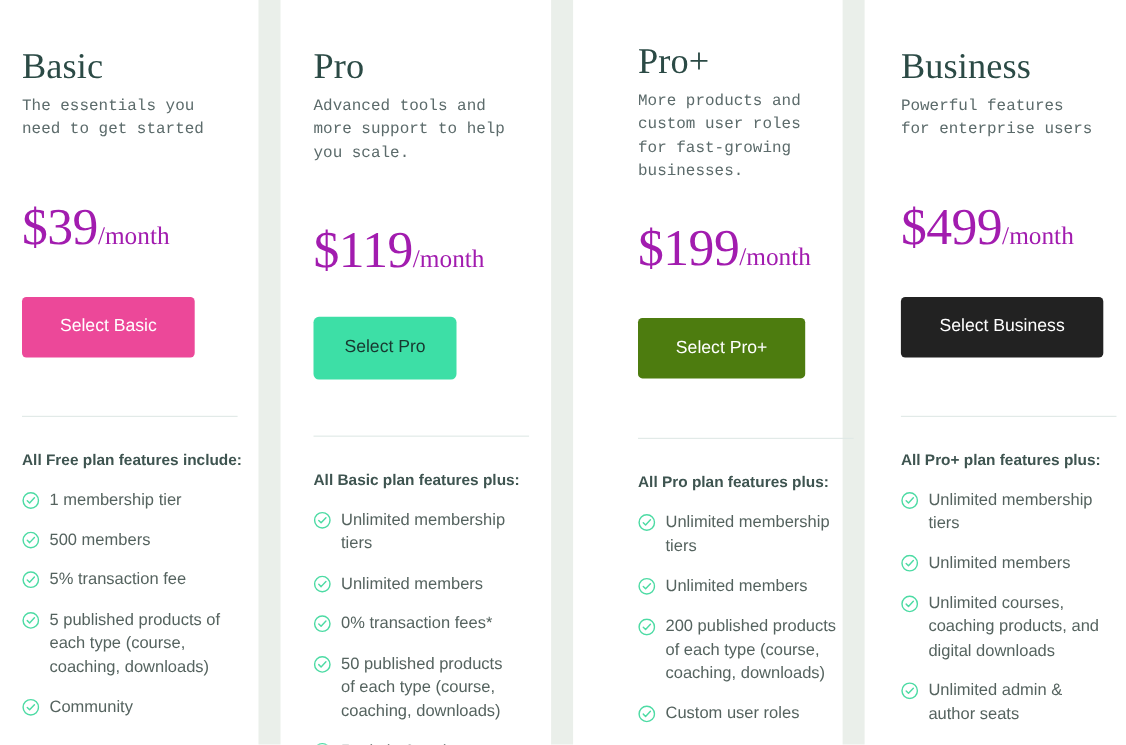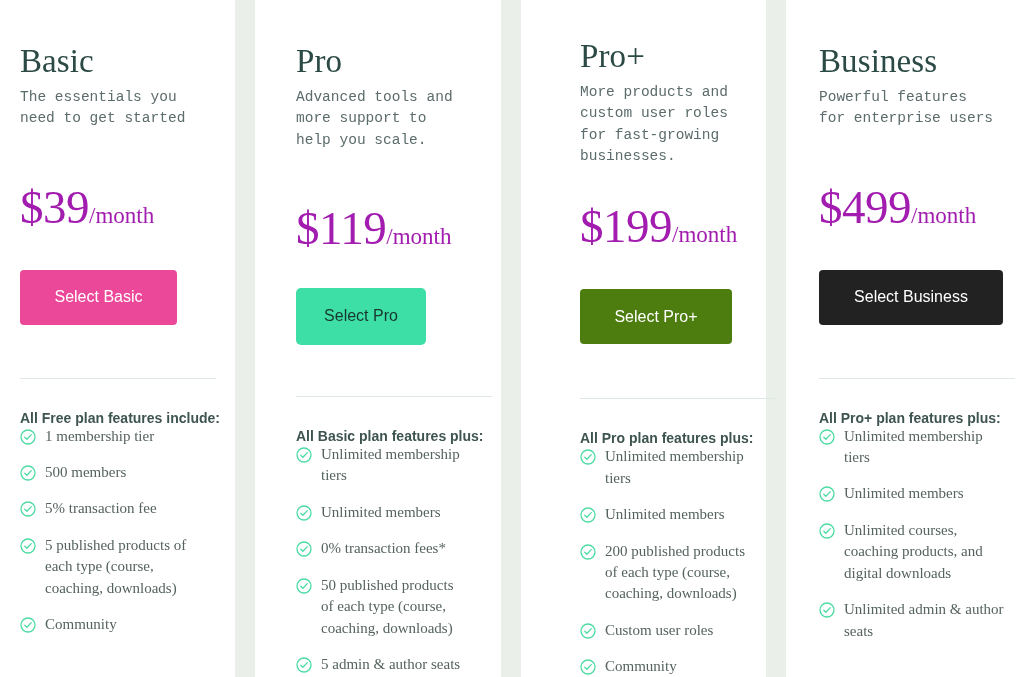--- a/index.html
+++ b/index.html
@@ -30,21 +30,21 @@
   .gutter.g3 { left:766px; }
 
   .plan {
     position:absolute;
     top:0;
     width:235px;
     height:677px;
     padding:44px 0 0 0;
   }
   .plan.p1 { left:0px;   padding-left:20px; padding-right:20px; }
-  .plan.p2 { left:255px; padding-left:41px; padding-right:22px; }
+  .plan.p2 { left:255px; padding-left:30px; padding-right:22px; }
   .plan.p3 { left:538px; padding-left:42px; padding-right:12px; }
   .plan.p4 { left:786px; padding-left:33px; padding-right:10px; }
 
   
   .plan.p3 { padding-top:39px; }
 
   .plan-name {
     font-family:"Liberation Serif", serif;
     font-size:33px;
     line-height:1.06;
@@ -115,21 +115,21 @@
   .features-heading {
     margin-top:31px;
     font-size:14px;
     font-weight:bold;
     color:#3e5450;
     white-space:nowrap;
   }
 
   .features {
     list-style:none;
-    font-family:Liberation Serif, serif;
+    margin-top:18px;
   }
   .feature-item {
     display:flex;
     align-items:flex-start;
     margin-bottom:15px;
     font-size:15px;
     line-height:1.43;
     color:#55635f;
   }
   .plan.p1 .feature-item { max-width:210px; }

